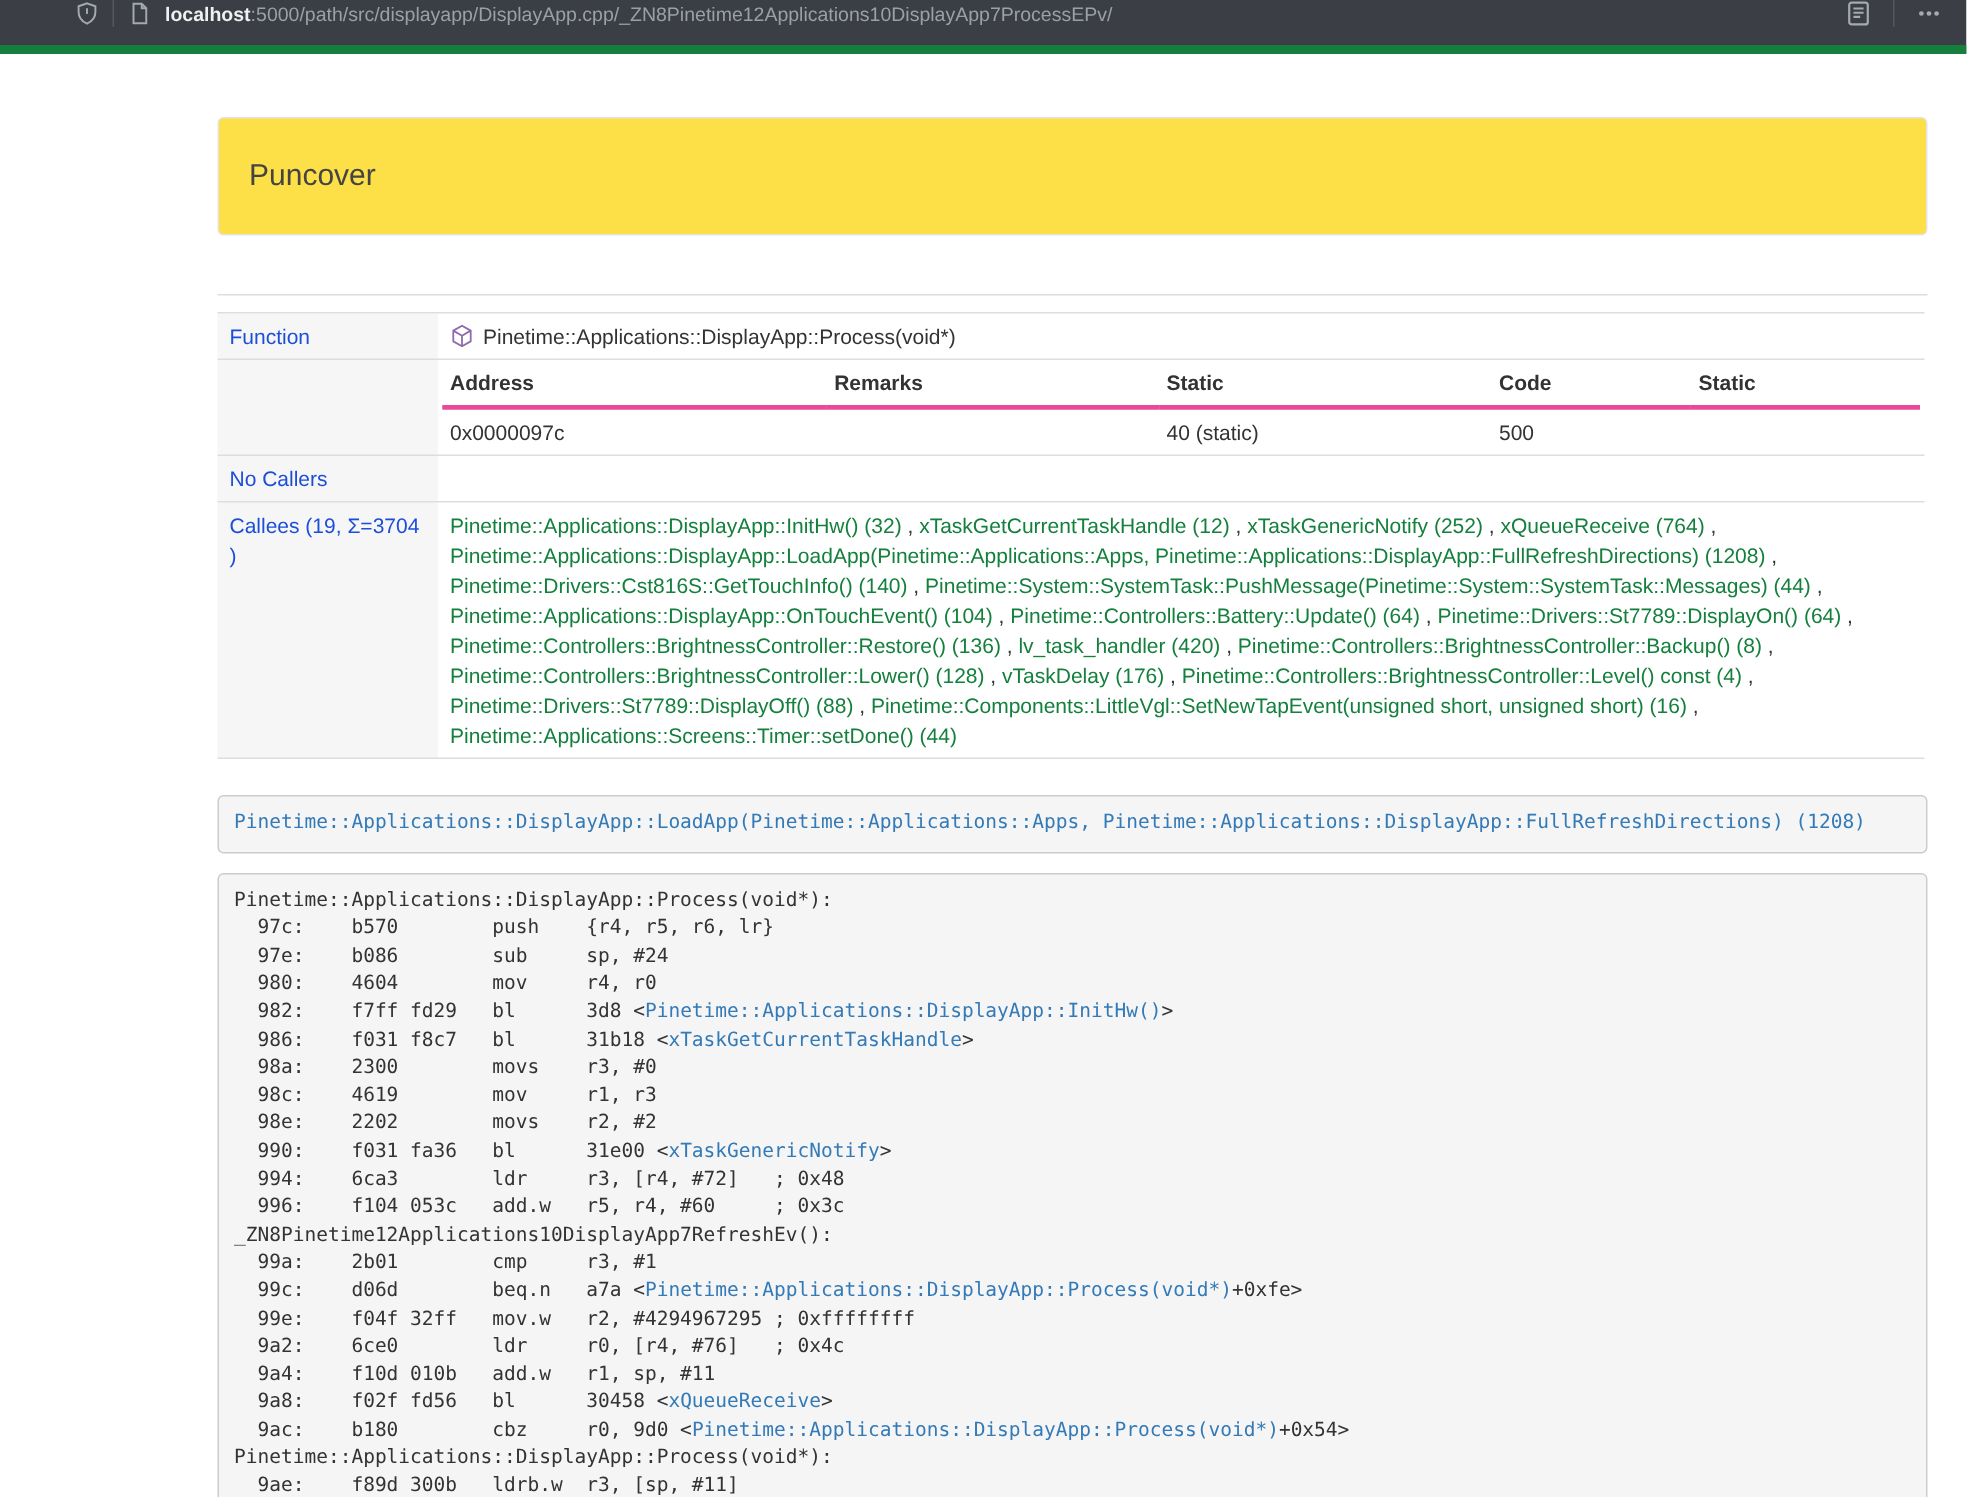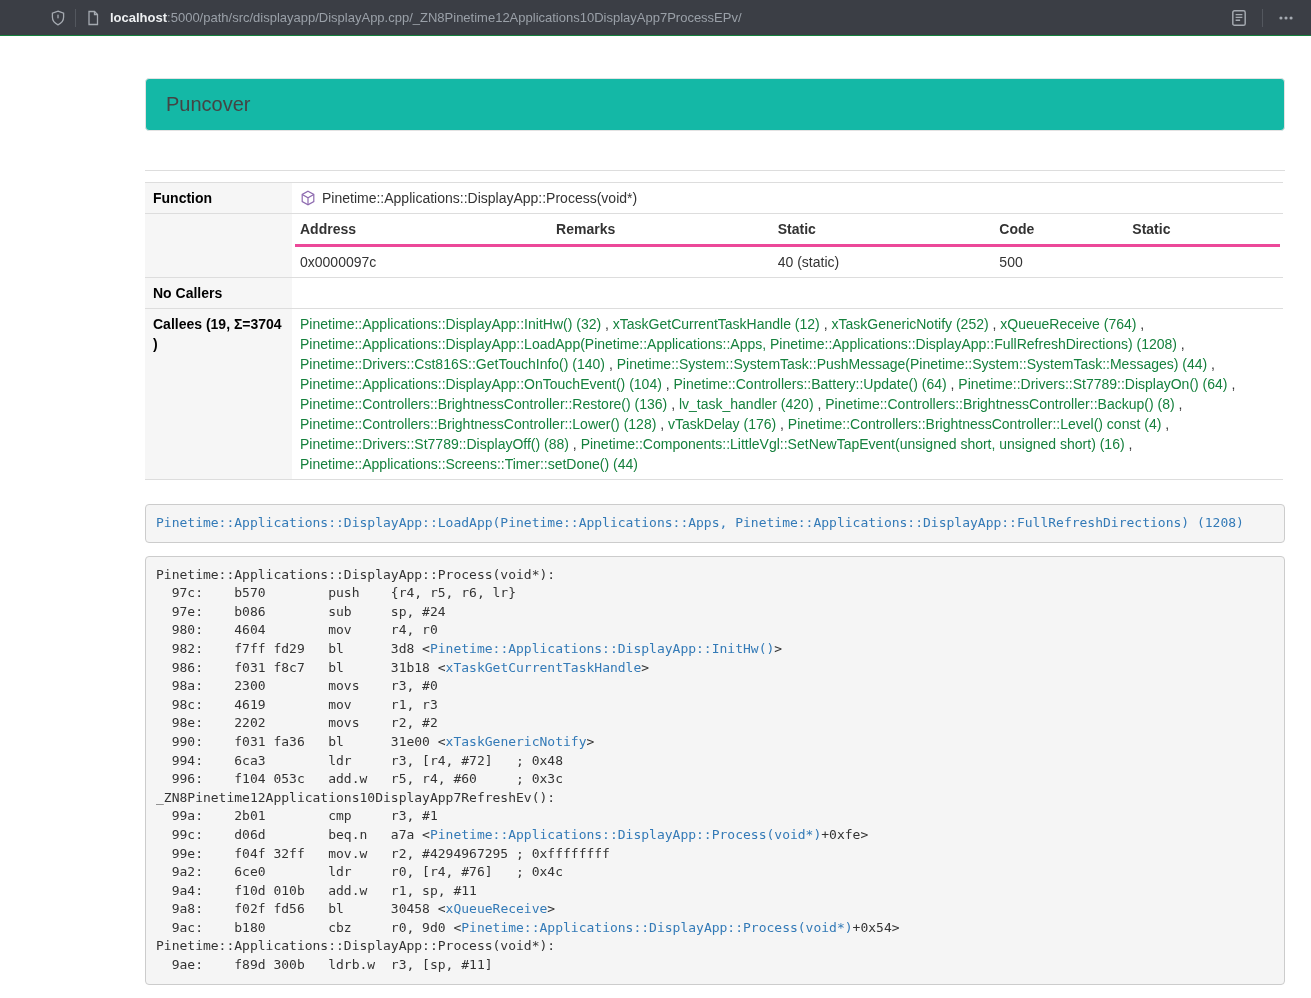--- a/index.html
+++ b/index.html
@@ -6,59 +6,59 @@
   html, body { margin: 0; padding: 0; }
   body {
     width: 1311px; height: 998px; overflow: hidden;
     background: #fff;
     font-family: "Liberation Sans", "DejaVu Sans", sans-serif;
     font-size: 14px; color: #333;
   }
 
   
   .navbar {
-    height: 36px; background: #3b3e45; display: flex; align-items: center;
-    border-bottom: 1px solid #15803d;
+    height: 36px; background: #3b3e45; display: flex; align-items: flex-start;
+    border-bottom: 6px solid #15803d;
   }
   .nav-left-strip { width: 40px; background: #2f3237; border-right: 1px solid #33363c; }
   .nav-main { flex: 1; display: flex; align-items: center; padding: 0 10px; min-width: 0; }
   .nav-icon { width: 16px; height: 16px; flex: 0 0 auto; display: block; }
   .nav-divider { width: 1px; height: 18px; background: #53575e; margin: 0 9px; flex: 0 0 auto; }
   .url-text {
     font-size: 13px; color: #9aa0a8; white-space: nowrap; overflow: hidden;
     margin-left: 9px;
   }
   .url-host { color: #eef0f2; font-weight: bold; }
   .nav-right { margin-left: auto; display: flex; align-items: center; }
 
   
   .container { width: 1140px; margin-left: 145px; }
 
   .page-panel {
-    margin-top: 42px; background: #14b8a6; border: 1px solid #e3e3e3;
-    border-radius: 4px; padding: 14px 20px; margin-bottom: 39px;
+    margin-top: 42px; background: #fde047; border: 1px solid #e3e3e3;
+    border-radius: 4px; padding: 27px 20px; margin-bottom: 39px;
   }
   .page-panel h1 { margin: 0; font-size: 20px; font-weight: normal; color: #444; }
 
   hr.rule { border: 0; border-top: 1px solid #ddd; margin: 0 0 11px 0; }
 
   .breadcrumb { margin: 0 0 11px 0; font-size: 14px; }
   .breadcrumb a { color: #337ab7; text-decoration: none; }
   .breadcrumb .crumb-sep { color: #888; padding: 0 4px; }
   .breadcrumb .line-no { color: #333; }
 
   
   table.fn-table { width: 1138px; border-collapse: collapse; border-bottom: 1px solid #ddd; }
   table.fn-table > tbody > tr > th,
   table.fn-table > tbody > tr > td {
     border-top: 1px solid #ddd; padding: 5px 8px; vertical-align: top;
     text-align: left; font-size: 14px; line-height: 20px;
   }
   table.fn-table > tbody > tr > th {
-    width: 147px; background: #f6f6f6; font-weight: bold; color: #000000;
+    width: 147px; background: #f6f6f6; font-weight: normal; color: #1d4ed8;
   }
   .fn-name-cell { display: flex; align-items: center; gap: 6px; }
   .cube-icon { width: 16px; height: 16px; flex: 0 0 auto; }
 
   table.stats { width: 100%; border-collapse: collapse; }
   table.stats th, table.stats td {
     text-align: left; font-size: 14px; padding: 5px 5px; line-height: 20px;
   }
   table.stats thead th { font-weight: bold; border-bottom: 3px solid #ec4899; }
   .col-address { width: 26%; } .col-remarks { width: 22.5%; }

